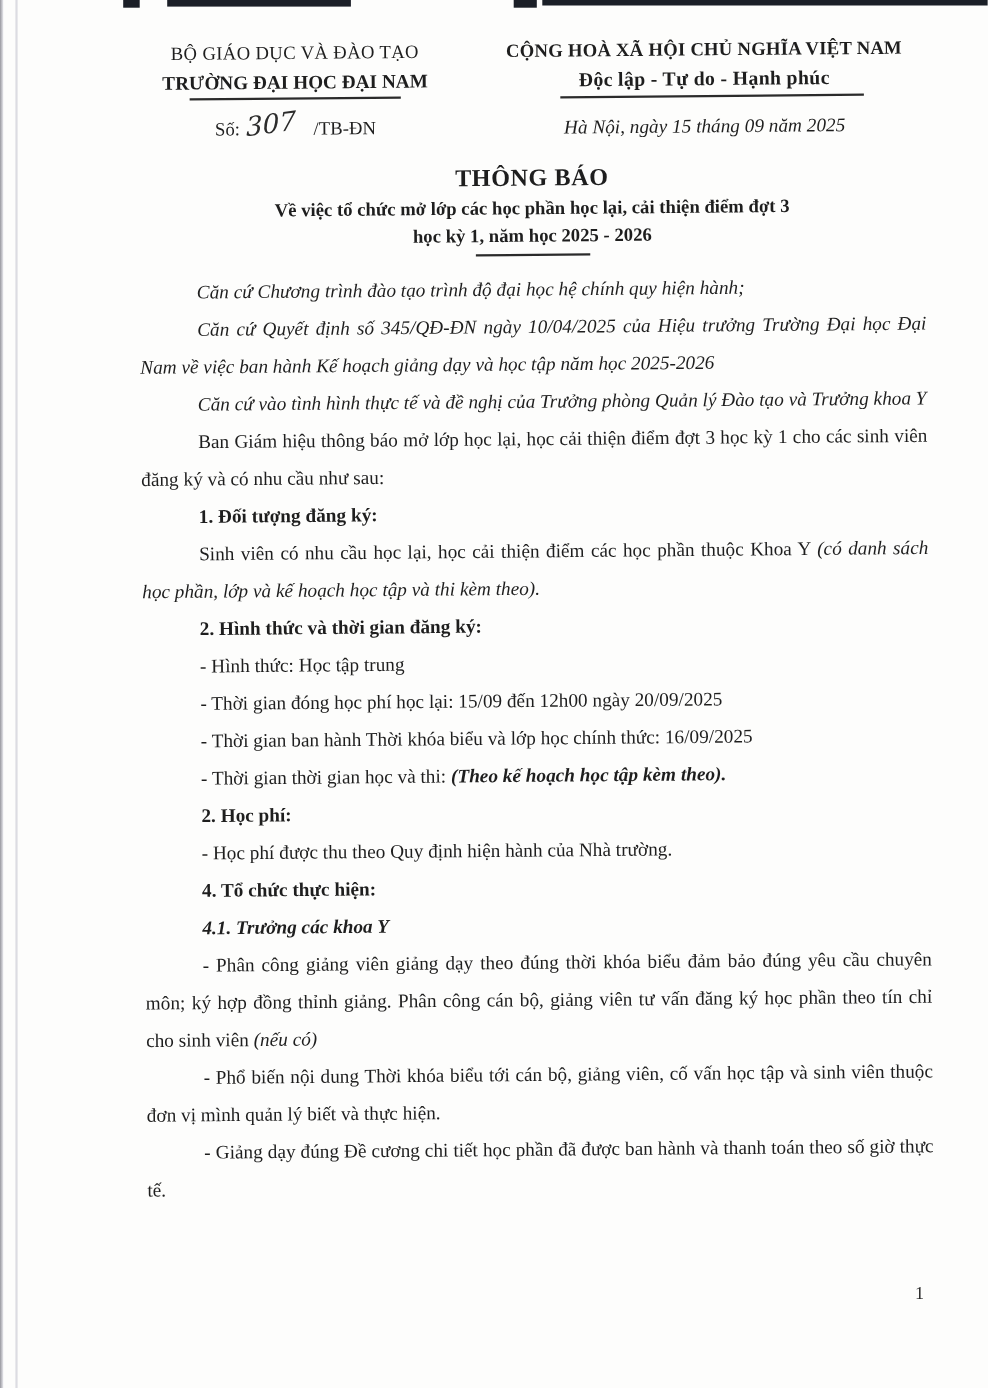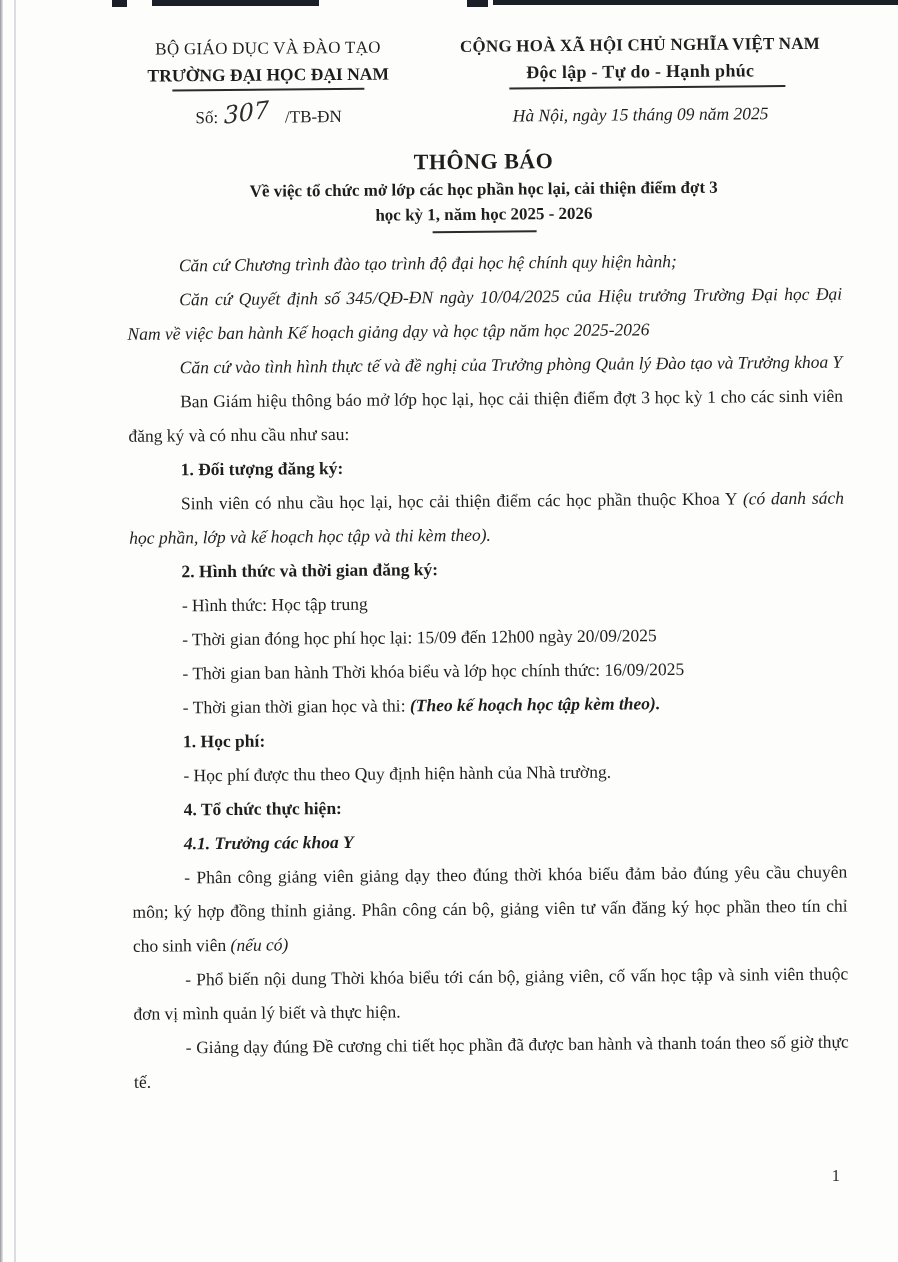--- a/index.html
+++ b/index.html
@@ -116,21 +116,21 @@
       <p><span class="seg-italic">Căn cứ Quyết định số 345/QĐ-ĐN ngày 10/04/2025 của Hiệu trưởng Trường Đại học Đại Nam về việc ban hành Kế hoạch giảng dạy và học tập năm học 2025-2026</span></p>
       <p><span class="seg-italic">Căn cứ vào tình hình thực tế và đề nghị của Trưởng phòng Quản lý Đào tạo và Trưởng khoa Y</span></p>
       <p><span class="seg-normal">Ban Giám hiệu thông báo mở lớp học lại, học cải thiện điểm đợt 3 học kỳ 1 cho các sinh viên đăng ký và có nhu cầu như sau:</span></p>
       <p><span class="seg-bold">1. Đối tượng đăng ký:</span></p>
       <p><span class="seg-normal">Sinh viên có nhu cầu học lại, học cải thiện điểm các học phần thuộc Khoa Y </span><span class="seg-italic">(có danh sách học phần, lớp và kế hoạch học tập và thi kèm theo).</span></p>
       <p><span class="seg-bold">2. Hình thức và thời gian đăng ký:</span></p>
       <p><span class="seg-normal">- Hình thức: Học tập trung</span></p>
       <p><span class="seg-normal">- Thời gian đóng học phí học lại: 15/09 đến 12h00 ngày 20/09/2025</span></p>
       <p><span class="seg-normal">- Thời gian ban hành Thời khóa biểu và lớp học chính thức: 16/09/2025</span></p>
       <p><span class="seg-normal">- Thời gian thời gian học và thi: </span><span class="seg-bold-italic">(Theo kế hoạch học tập kèm theo).</span></p>
-      <p><span class="seg-bold">1. Học phí:</span></p>
+      <p><span class="seg-bold">2. Học phí:</span></p>
       <p><span class="seg-normal">- Học phí được thu theo Quy định hiện hành của Nhà trường.</span></p>
       <p><span class="seg-bold">4. Tổ chức thực hiện:</span></p>
       <p><span class="seg-bold-italic">4.1. Trưởng các khoa Y</span></p>
       <p><span class="seg-normal">- Phân công giảng viên giảng dạy theo đúng thời khóa biểu đảm bảo đúng yêu cầu chuyên môn; ký hợp đồng thỉnh giảng. Phân công cán bộ, giảng viên tư vấn đăng ký học phần theo tín chỉ cho sinh viên </span><span class="seg-italic">(nếu có)</span></p>
       <p><span class="seg-normal">- Phổ biến nội dung Thời khóa biểu tới cán bộ, giảng viên, cố vấn học tập và sinh viên thuộc đơn vị mình quản lý biết và thực hiện.</span></p>
       <p><span class="seg-normal">- Giảng dạy đúng Đề cương chi tiết học phần đã được ban hành và thanh toán theo số giờ thực tế.</span></p>
     </div>
 
 </div>
 

